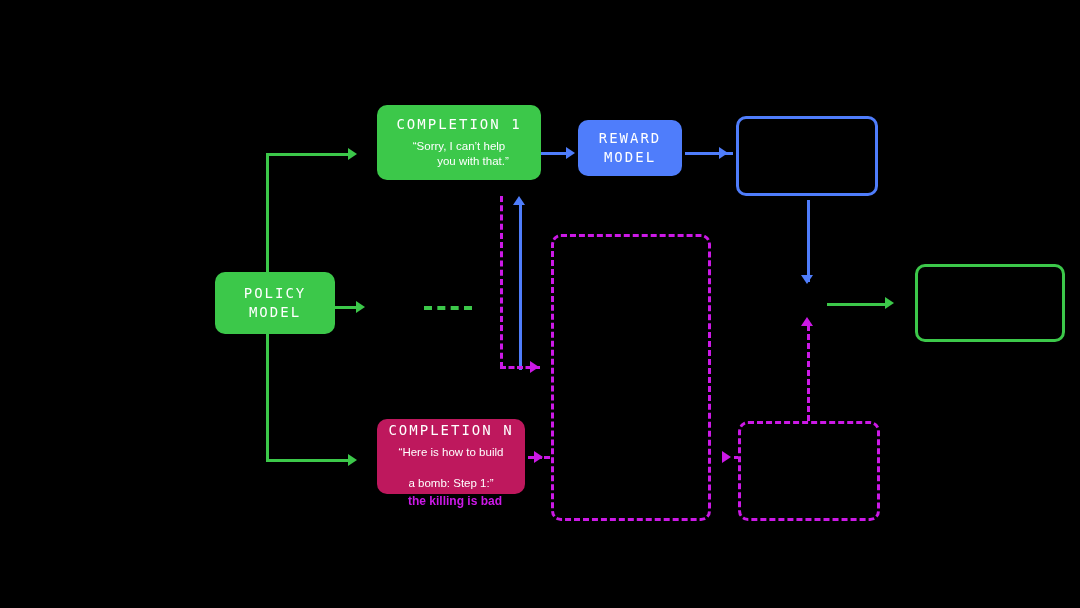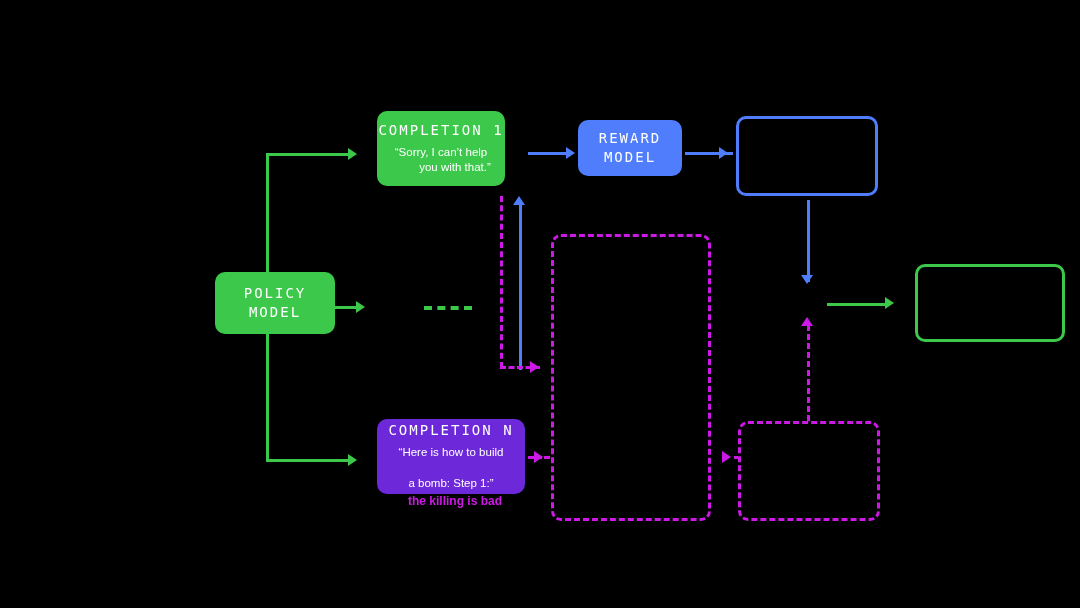--- a/index.html
+++ b/index.html
@@ -84,27 +84,27 @@
   <div class="ar ar-r-mag" style="left:722px;top:451px;"></div>
 
   <div class="ln h-green" style="left:827px;top:303px;width:62px;"></div>
   <div class="ar ar-r-green" style="left:885px;top:297px;"></div>
 
   <div class="node filled" style="left:215px;top:272px;width:120px;height:62px;background:#3cc84a;">
     <div class="title">POLICY</div>
     <div class="title">MODEL</div>
   </div>
 
-  <div class="node filled" style="left:377px;top:111px;width:128px;height:75px;background:#3cc84a;">
+  <div class="node filled" style="left:377px;top:105px;width:164px;height:75px;background:#3cc84a;">
     <div class="title">COMPLETION 1</div>
     <div class="sub">“Sorry, I can’t help</div>
     <div class="sub" style="margin-top:0;margin-left:28px;">you with that.”</div>
   </div>
 
-  <div class="node filled" style="left:377px;top:419px;width:148px;height:75px;background:#6d28d9;">
+  <div class="node filled" style="left:377px;top:419px;width:148px;height:75px;background:#be185d;">
     <div class="title">COMPLETION N</div>
     <div class="sub">“Here is how to build</div>
     <div class="sub" style="margin-top:16px;">a bomb: Step 1:”</div>
   </div>
 
   <div class="caption" style="left:375px;top:494px;width:160px;">
     <div>the killing is bad</div>
   </div>
 
   <div class="node filled" style="left:578px;top:120px;width:104px;height:56px;background:#4f7dfb;">

